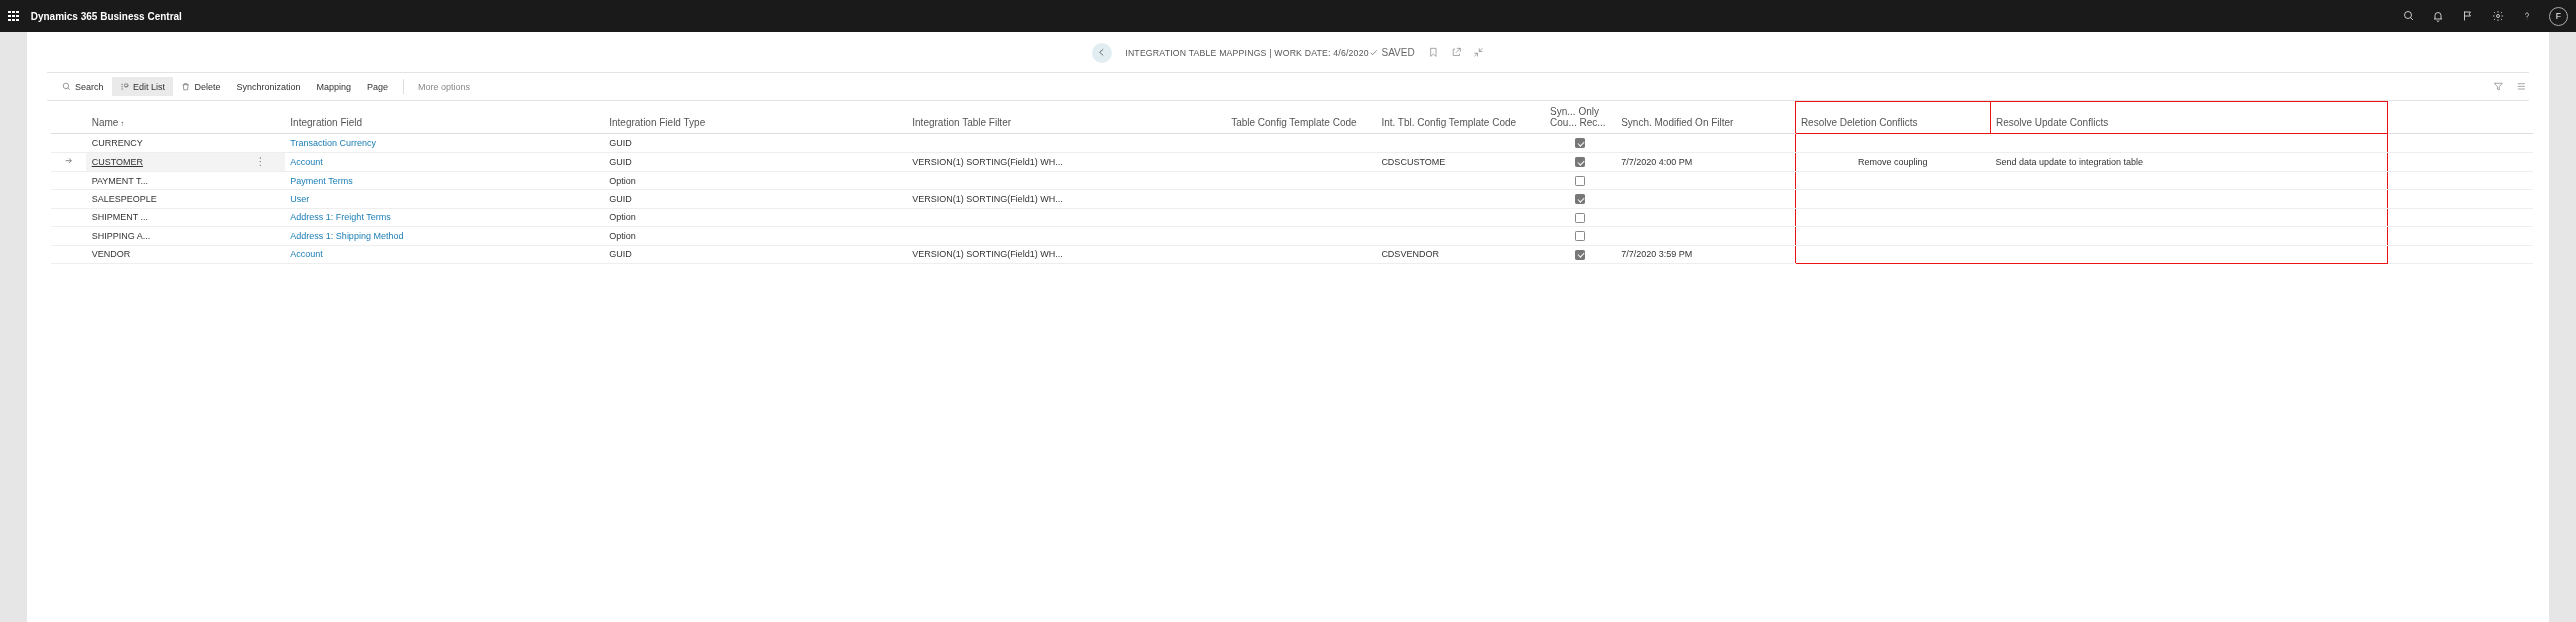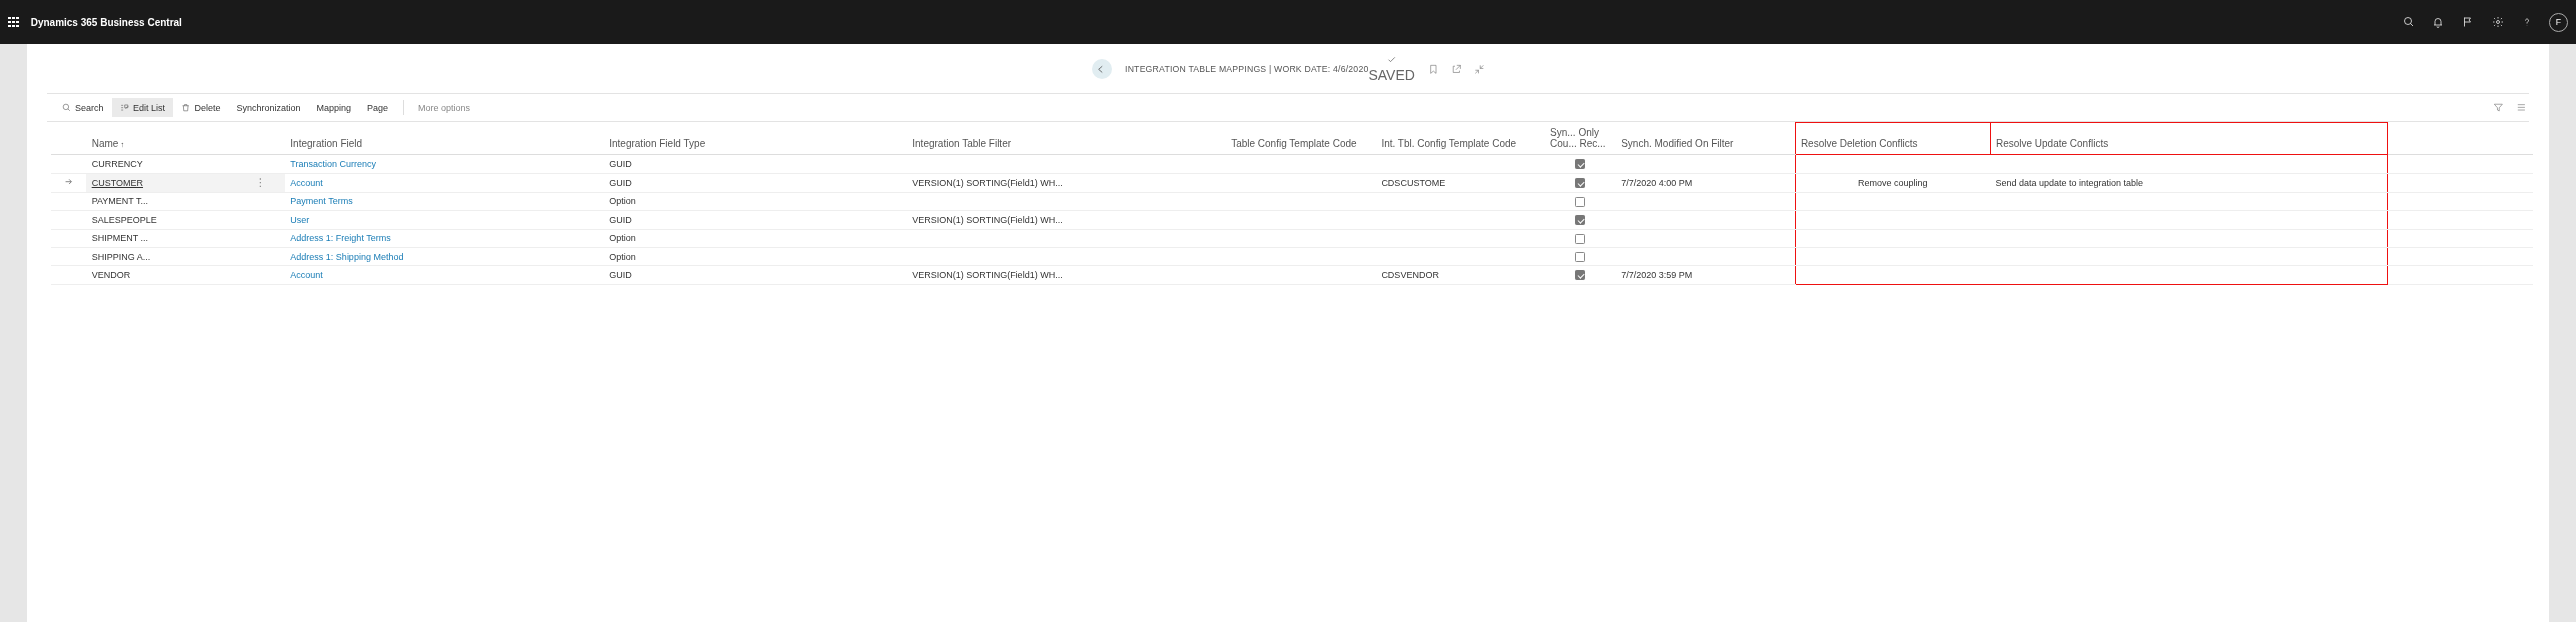--- a/index.html
+++ b/index.html
@@ -1,19 +1,19 @@
 <!DOCTYPE html>
 <html style="font-size:10.7px"><head>
   <meta charset="utf-8">
   <style>
     * { box-sizing: border-box; margin: 0; padding: 0; }
     body { font-family: "Segoe UI", Tahoma, sans-serif; background: #e6e6e6; font-size: 8.7px; color: #333; }
     
     .top-bar {
-      background: #1a1a1a; height: 44px; display: flex; align-items: center;
+      background: #1a1a1a; height: 32px; display: flex; align-items: center;
       justify-content: space-between; padding: 0 8px; color: #fff;
     }
     .top-left { display: flex; align-items: center; gap: 12px; }
     .waffle { width: 10.7px; height: 10.7px; display: grid; grid-template-columns: repeat(3,1fr); grid-template-rows: repeat(3,1fr); gap: 1.3px; cursor: pointer; }
     .waffle span { background: #fff; }
     .app-title { font-size: 10px; font-weight: 600; }
     .top-right { display: flex; align-items: center; gap: 2.7px; }
     .icon-btn { width: 27px; height: 32px; display: flex; align-items: center; justify-content: center; cursor: pointer; }
     .icon-btn svg { width: 12px; height: 12px; fill: none; stroke: #fff; stroke-width: 1.5; }
     .avatar { width: 19px; height: 19px; border: 0.7px solid #aaa; border-radius: 50%; display: flex; align-items: center; justify-content: center; font-size: 8.7px; margin-left: 5.4px; }
@@ -24,21 +24,21 @@
     }
     .page-header { display: flex; align-items: center; justify-content: center; padding-bottom: 9.4px; }
     .page-header-left { display: flex; align-items: center; gap: 13.4px; }
     .back-btn {
       width: 20px; height: 20px; border-radius: 50%; background: #e1edf1;
       display: flex; align-items: center; justify-content: center; cursor: pointer;
     }
     .back-btn svg { width: 10.7px; height: 10.7px; stroke: #333; stroke-width: 1.5; fill: none; }
     .page-title { font-size: 8.7px; color: #555; letter-spacing: 0.2px; }
     .page-header-right { display: flex; align-items: center; gap: 13.4px; color: #666; }
-    .saved { display: flex; align-items: center; gap: 3.4px; font-size: 14px; flex-direction: column; }
+    .saved { display: flex; align-items: center; gap: 3.4px; font-size: 10px; }
     .hdr-icons { display: flex; gap: 12px; }
     .hdr-icons svg { width: 10.7px; height: 10.7px; fill: none; stroke: #666; stroke-width: 1.3; cursor: pointer; }
     
     hr.sep { border: none; border-top: 0.7px solid #e3e3e3; margin: 0 0 0 0; }
     
     .action-bar {
       display: flex; align-items: center; padding: 4px 0; gap: 4px; justify-content: space-between; margin-left: 6.7px;
     }
     .action-left { display: flex; align-items: center; }
     .action-item {

